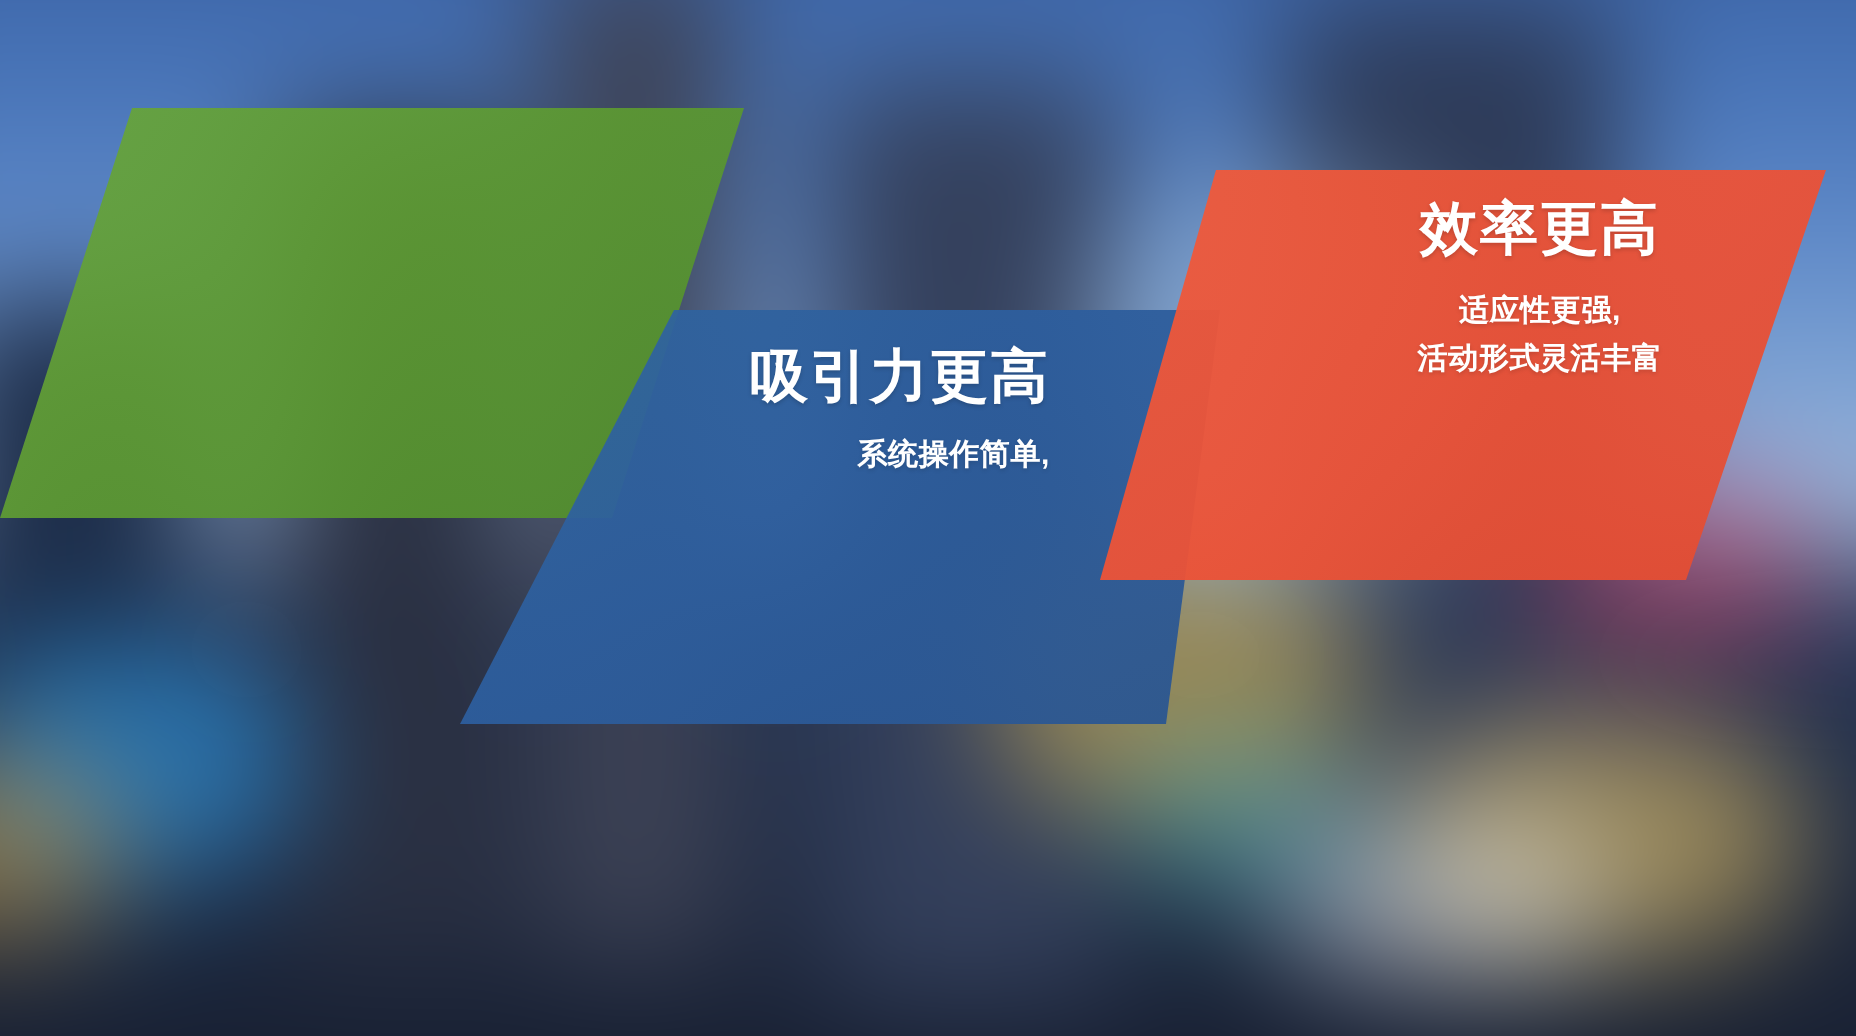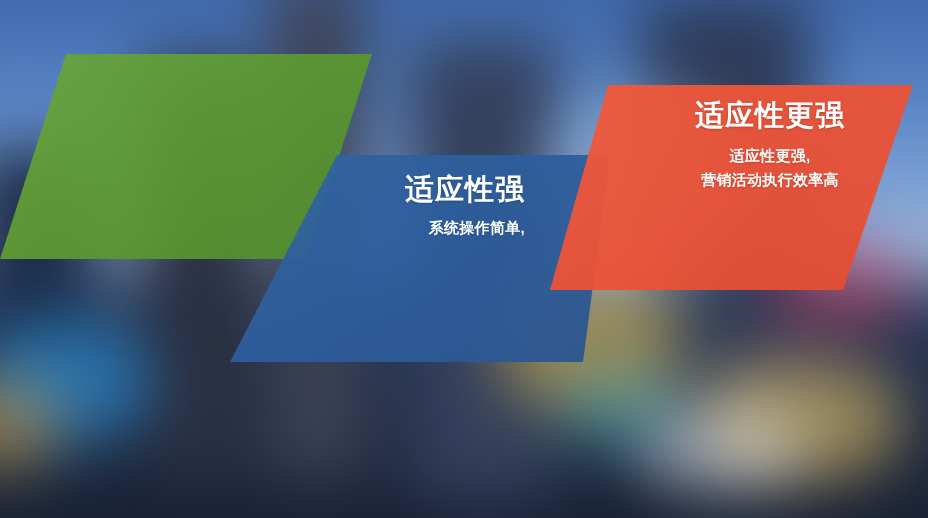--- a/index.html
+++ b/index.html
@@ -139,27 +139,27 @@
     </div>
   </div>
 
   <div class="panel" id="panel-green">
     <div class="shape"></div>
   </div>
 
   <div class="panel" id="panel-blue">
     <div class="shape"></div>
     <div class="content">
-      <div class="heading">适应性强</div>
+      <div class="heading">吸引力更高</div>
       <div class="subline">系统操作简单,</div>
     </div>
   </div>
 
   <div class="panel" id="panel-red">
     <div class="shape"></div>
     <div class="content">
-      <div class="heading">适应性更强</div>
+      <div class="heading">效率更高</div>
       <div class="subline">适应性更强,</div>
-      <div class="subline">营销活动执行效率高</div>
+      <div class="subline">活动形式灵活丰富</div>
     </div>
   </div>
 
 </div>
 
 </body></html>

